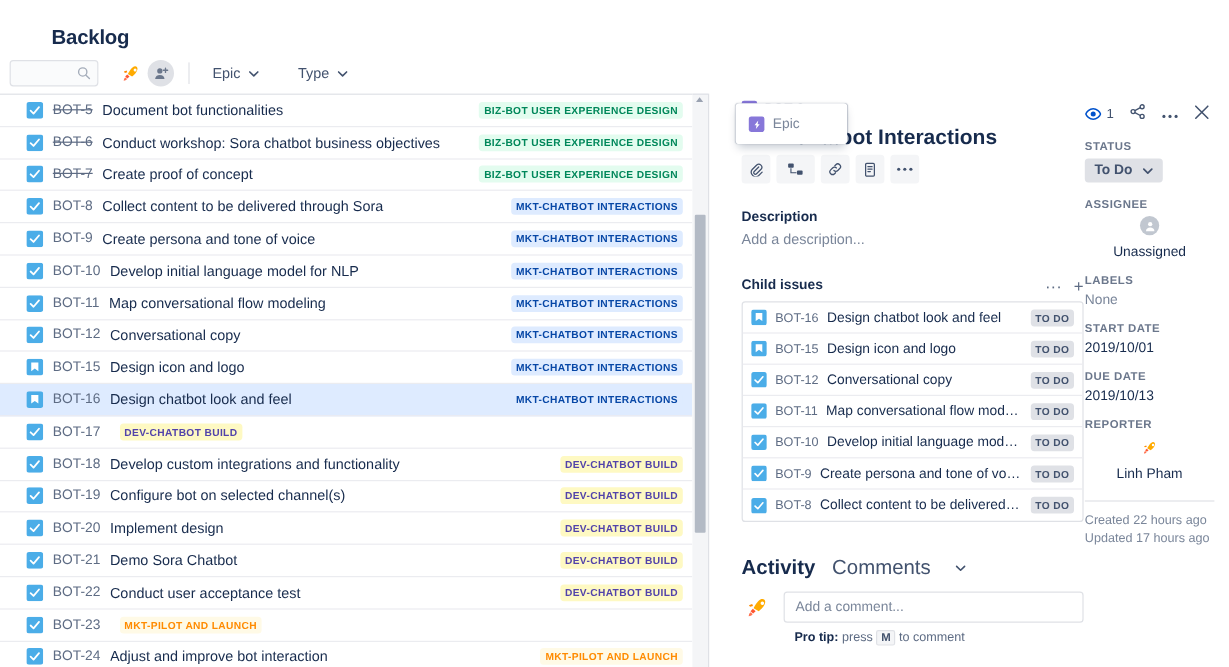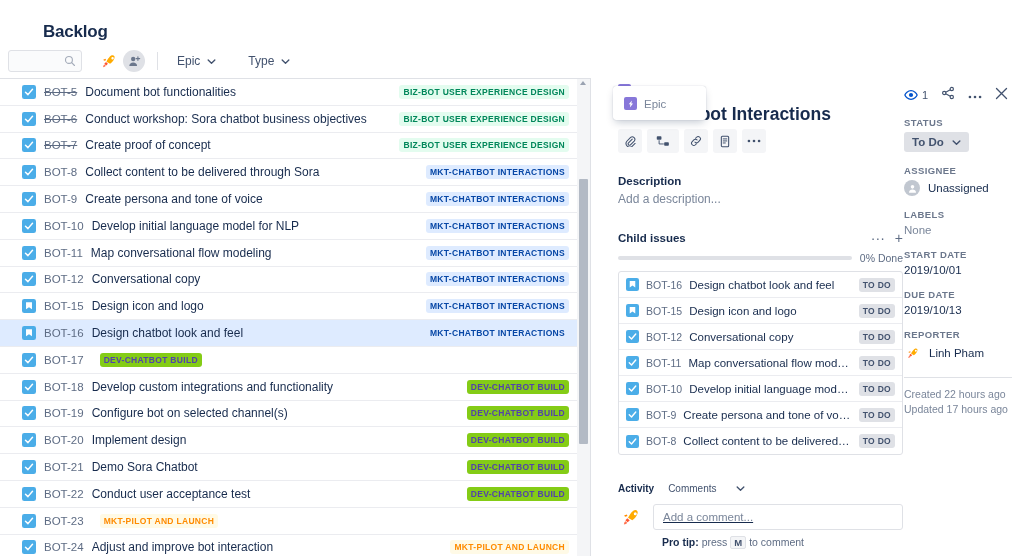--- a/index.html
+++ b/index.html
@@ -74,21 +74,21 @@
   .row .ico{ width:14px; height:14px; flex:0 0 14px; margin-right:8px; }
   .key{ color:#5e6c84; font-size:11.5px; margin-right:8px; white-space:nowrap; }
   .key.done{ text-decoration:line-through; }
   .summary{ flex:1; white-space:nowrap; overflow:hidden; text-overflow:ellipsis; }
   .epic{
     font-size:8.5px; font-weight:bold; letter-spacing:.3px;
     padding:2px 4px; border-radius:3px; white-space:nowrap; margin-left:8px;
   }
   .epic.green { background:#e3fcef; color:#00875a; }
   .epic.blue  { background:#deebff; color:#0747a6; }
-  .epic.purple{ background:#84cc16; color:#5243aa; }
+  .epic.purple{ background:#fef9c3; color:#5243aa; }
   .epic.orange{ background:#fffae6; color:#ff8b00; }
 
   
   .scroll-col{
     width:13px; flex:0 0 13px; background:#f4f5f7; position:relative;
     border-top:1px solid #dfe1e6;
   }
   .scroll-up{
     position:absolute; top:2px; left:3px; width:0;height:0;
     border-left:3.5px solid transparent; border-right:3.5px solid transparent;
@@ -150,23 +150,23 @@
   .child-row .ico{ width:13px;height:13px;flex:0 0 13px; margin-right:7px; }
   .child-key{ color:#5e6c84; font-size:10.5px; margin-right:7px; white-space:nowrap; }
   .child-sum{ flex:1; color:#172b4d; white-space:nowrap; overflow:hidden; text-overflow:ellipsis; }
   .status-pill{
     font-size:8.5px; font-weight:bold; letter-spacing:.3px;
     background:#dfe1e6; color:#42526e; padding:2px 4px; border-radius:3px;
     margin-left:6px; white-space:nowrap;
   }
 
   .activity-head{ display:flex; align-items:center; gap:14px; margin-top:28px; }
-  .activity-tab{ font-size:10px; font-weight:bold; color:#172b4d; cursor:pointer; }
+  .activity-tab{ font-size:17px; font-weight:bold; color:#172b4d; cursor:pointer; }
   .activity-tab.muted{ font-weight:normal; color:#42526e; }
-  .comment-row{ display:flex; align-items:flex-start; gap:9px; margin-top:10px;text-decoration:underline; }
+  .comment-row{ display:flex; align-items:flex-start; gap:9px; margin-top:10px; }
   .comment-box{
     flex:1; height:26px; border:1px solid #dfe1e6; border-radius:3px;
     display:flex; align-items:center; padding:0 9px; color:#7a869a; font-size:11.5px;
   }
   .protip{ font-size:10.5px; color:#5e6c84; margin:6px 0 0 44px; }
   .protip b{ color:#172b4d; }
   .kbd{
     display:inline-block; background:#f4f5f7; border:1px solid #dfe1e6;
     border-radius:2px; padding:0 3px; font-size:9.5px; font-weight:bold; color:#42526e;
   }
@@ -198,21 +198,21 @@
   .meta-lbl{
     font-size:9.5px; font-weight:bold; letter-spacing:.4px;
     color:#6b778c; margin:13px 0 4px 0;
   }
   .meta-lbl:first-of-type{ margin-top:0; }
   .status-select{
     display:inline-flex; align-items:center; gap:8px;
     background:#dfe1e6; border-radius:3px; padding:4px 8px;
     font-size:11.5px; font-weight:bold; color:#42526e; cursor:pointer;
   }
-  .meta-person{ display:flex; align-items:center; gap:8px; }
+  .meta-person{ display:flex; align-items:center; gap:8px;flex-direction:column; }
   .meta-person span{ font-size:11.5px; color:#172b4d; }
   .meta-val{ font-size:11.5px; color:#172b4d; }
   .meta-val.muted{ color:#7a869a; }
   .meta-sep{ height:1px; background:#dfe1e6; margin:16px 0 9px 0; }
   .meta-time{ font-size:10.5px; color:#7a869a; line-height:15px; }
   .avatar-circle{
     width:16px;height:16px;border-radius:50%;background:#c1c7d0;
     display:flex;align-items:center;justify-content:center;flex:0 0 16px;
   }
 </style>
@@ -487,24 +487,20 @@
       <div class="desc-ph">Add a description...</div>
 
       <div class="child-head">
         <div class="sec-label">Child issues</div>
         <div class="child-tools">
           <span>···</span>
           <span>+</span>
         </div>
       </div>
 
-      <div class="progress-row">
-        <div class="progress-bar"></div>
-        <div class="progress-label">0% Done</div>
-      </div>
 
       <div class="child-list" id="child-list">
           <div class="child-row">
             <span class="ico"><svg width="100%" height="100%" viewBox="0 0 16 16">
                 <rect width="16" height="16" rx="2.6" fill="#4bade8"></rect>
                 <path d="M4.6 3.6h6.8v8.2L8 9.3l-3.4 2.5z" fill="#fff"></path>
               </svg></span>
             <span class="child-key">BOT-16</span>
             <span class="child-sum">Design chatbot look and feel</span>
             <span class="status-pill">TO DO</span>

